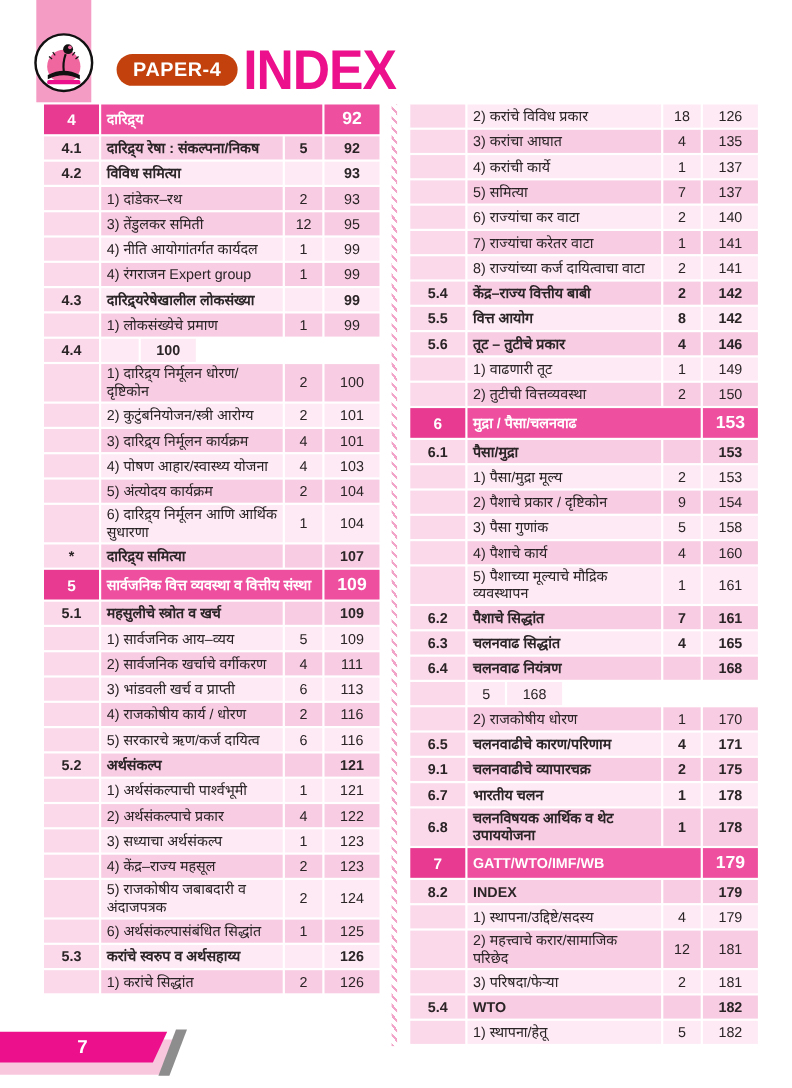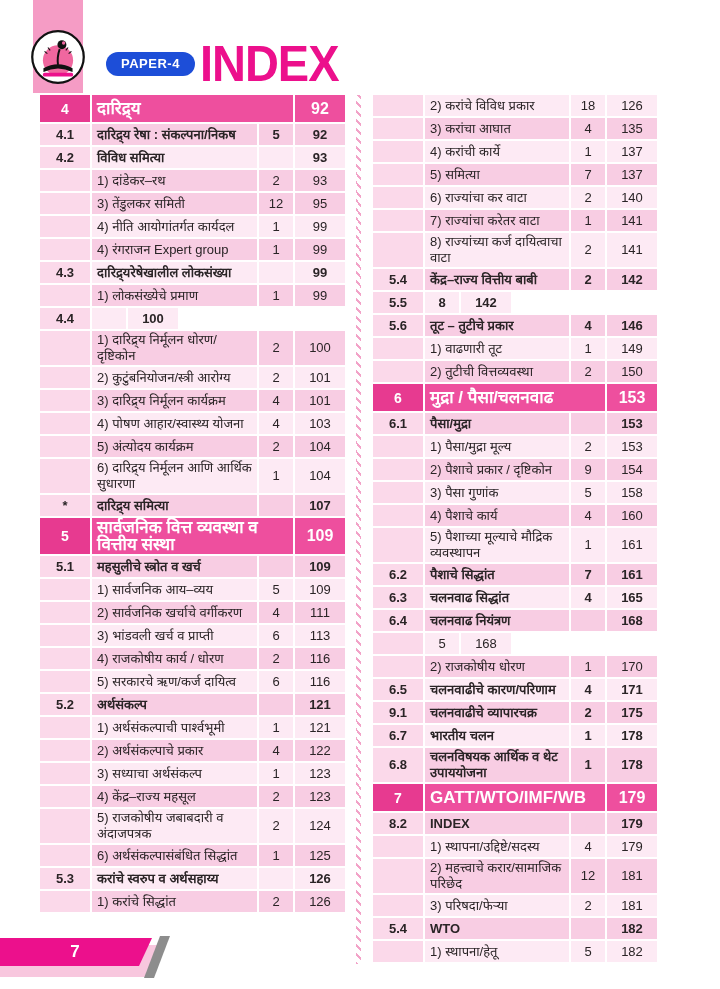--- a/index.html
+++ b/index.html
@@ -7,51 +7,51 @@
     width:720px;height:989px;position:relative;overflow:hidden;
     background:#ffffff;
     font-family:"Liberation Sans","DejaVu Sans",sans-serif;
     color:var(--text,#2a2426);
   }
   
   .band{position:absolute;left:33px;top:0;width:50px;height:93px;background:var(--band)}
   .logo{position:absolute;left:30px;top:29px;width:56px;height:56px}
   .titlebar{position:absolute;left:106px;top:44px;display:flex;align-items:center}
   .badge{
-    background:#1d4ed8;color:#ffffff;font-weight:bold;font-size:13px;
+    background:#c2410c;color:#ffffff;font-weight:bold;font-size:18px;
     padding:5px 15px 6px 15px;border-radius:17px;letter-spacing:.5px;line-height:1;
   }
   .index-title{
     color:var(--accent);font-size:47px;font-weight:bold;letter-spacing:-1px;
     line-height:.85;margin-left:5px;transform:scaleY(1.08);transform-origin:center;
   }
   
   .toc{position:absolute;top:95px;left:40px;display:flex;align-items:flex-start}
   .col{width:305px}
-  .col.right{width:284px}
+  .col.right{width:316px}
   .divider{width:28px;align-self:stretch;position:relative}
   .divider::before{
     content:"";position:absolute;left:11px;top:0;bottom:0;width:5px;
     background:repeating-linear-gradient(48deg,var(--divider) 0 2px,transparent 2px 6px);
   }
   .row{display:flex;gap:2px;margin-bottom:2px}
   .cell{
     box-sizing:border-box;display:flex;align-items:center;
     min-height:21px;padding:1px 5px;font-size:13px;line-height:16px;color:var(--text);
   }
   .cell.num{width:50px;justify-content:center;background:var(--numcol);font-weight:bold;padding:1px 2px}
   .cell.label{flex:1}
   .cell.count{width:34px;justify-content:center;padding:1px 2px}
   .cell.page{width:50px;justify-content:center;padding:1px 2px}
   .row.pale  .label,.row.pale  .count,.row.pale  .page{background:var(--pale)}
   .row.medium .label,.row.medium .count,.row.medium .page{background:var(--medium)}
   .row.bold .cell{font-weight:bold}
   .row.header .cell{min-height:27px;font-weight:bold;color:#ffffff}
   .row.header .num{background:var(--hdrnum);font-size:14px}
-  .row.header .label{background:var(--hdr);font-size:17px;line-height:17px}
+  .row.header .label{background:var(--hdr);font-size:13px;line-height:17px}
   .row.header .page{background:var(--hdr);font-size:16px}
   
   .footer{position:absolute;left:0;top:935px;width:250px;height:46px}
   .footer svg{position:absolute;left:0;top:0}
   .footer-num{
     position:absolute;left:0;top:3px;width:150px;height:28px;
     display:flex;align-items:center;justify-content:center;
     color:#fff;font-weight:bold;font-size:17px;
   }
 </style>
@@ -324,20 +324,21 @@
            <div class="cell page">141</div>
          </div>
       <div class="row medium bold">
            <div class="cell num">5.4</div>
            <div class="cell label">केंद्र–राज्य वित्तीय बाबी</div>
            <div class="cell count">2</div>
            <div class="cell page">142</div>
          </div>
       <div class="row pale bold">
            <div class="cell num">5.5</div>
+           <div class="cell label">वित्त आयोग</div>
            <div class="cell count">8</div>
            <div class="cell page">142</div>
          </div>
       <div class="row medium bold">
            <div class="cell num">5.6</div>
            <div class="cell label">तूट – तुटीचे प्रकार</div>
            <div class="cell count">4</div>
            <div class="cell page">146</div>
          </div>
       <div class="row pale">

